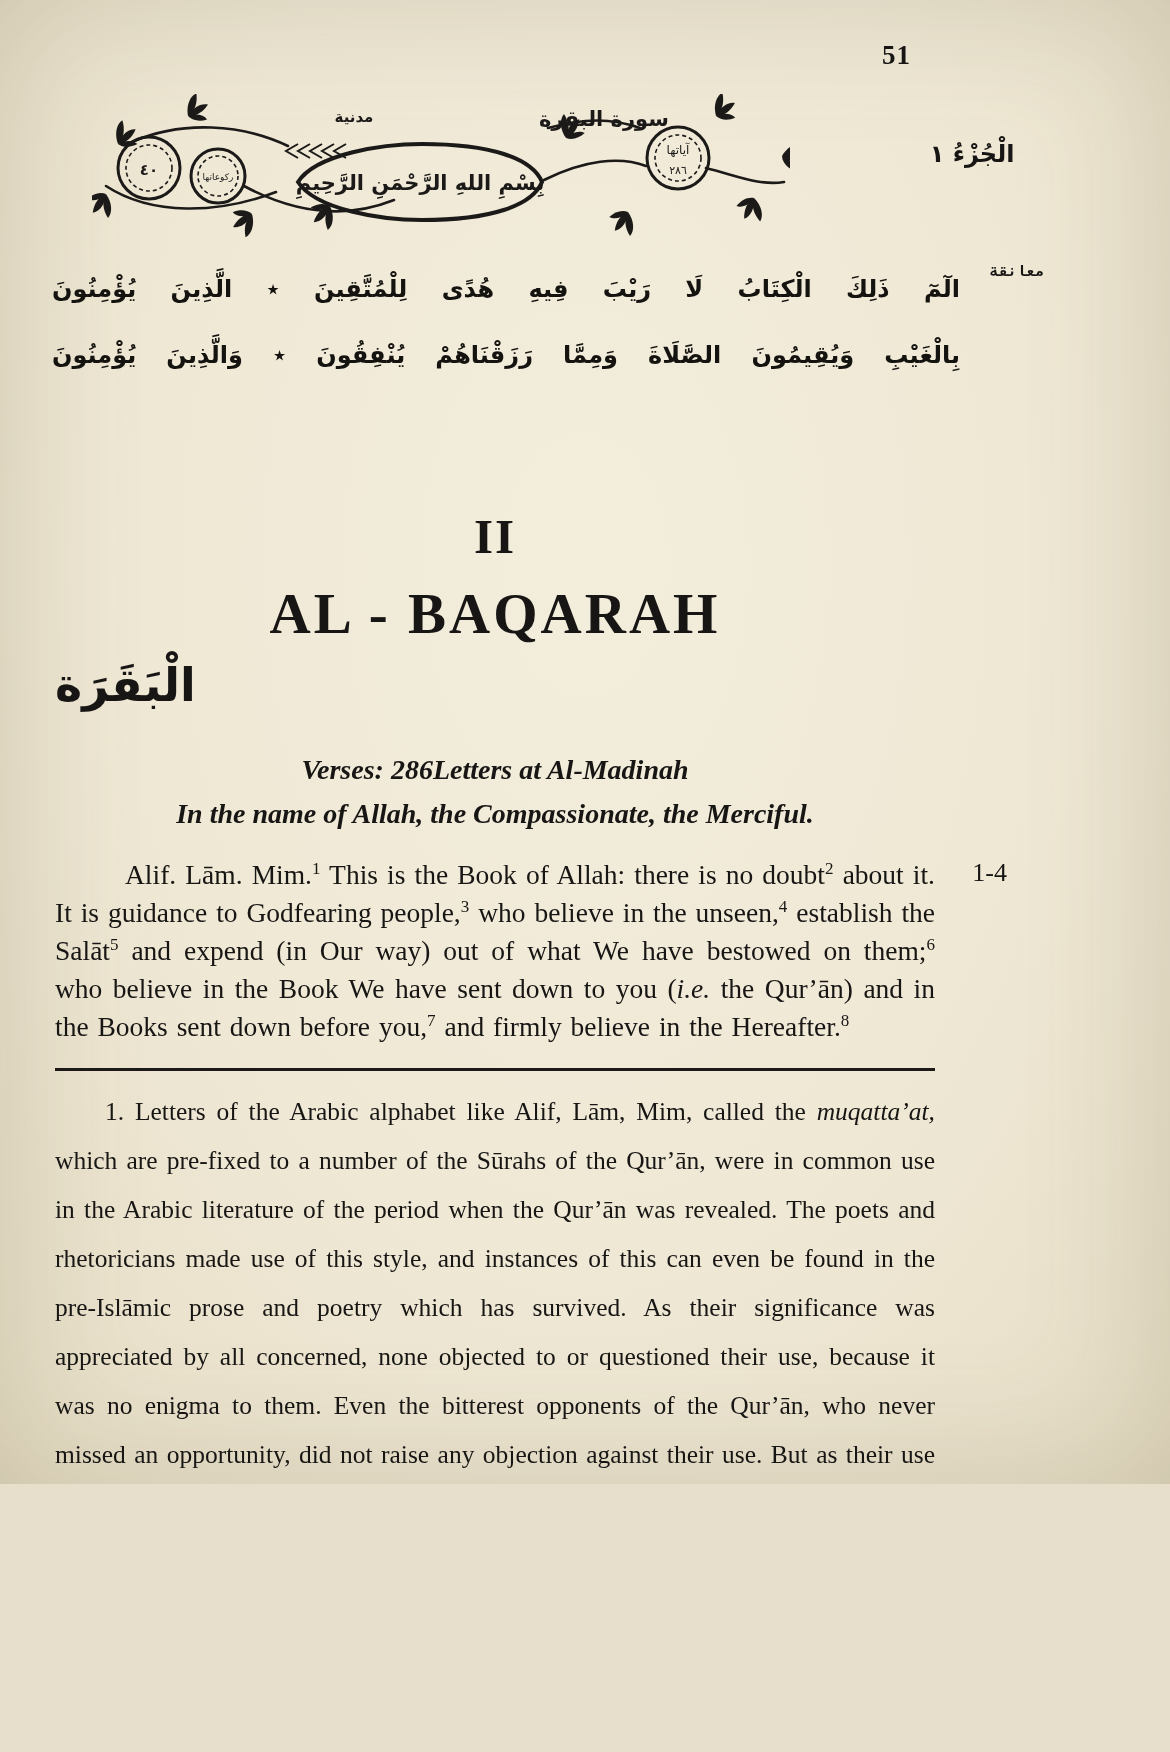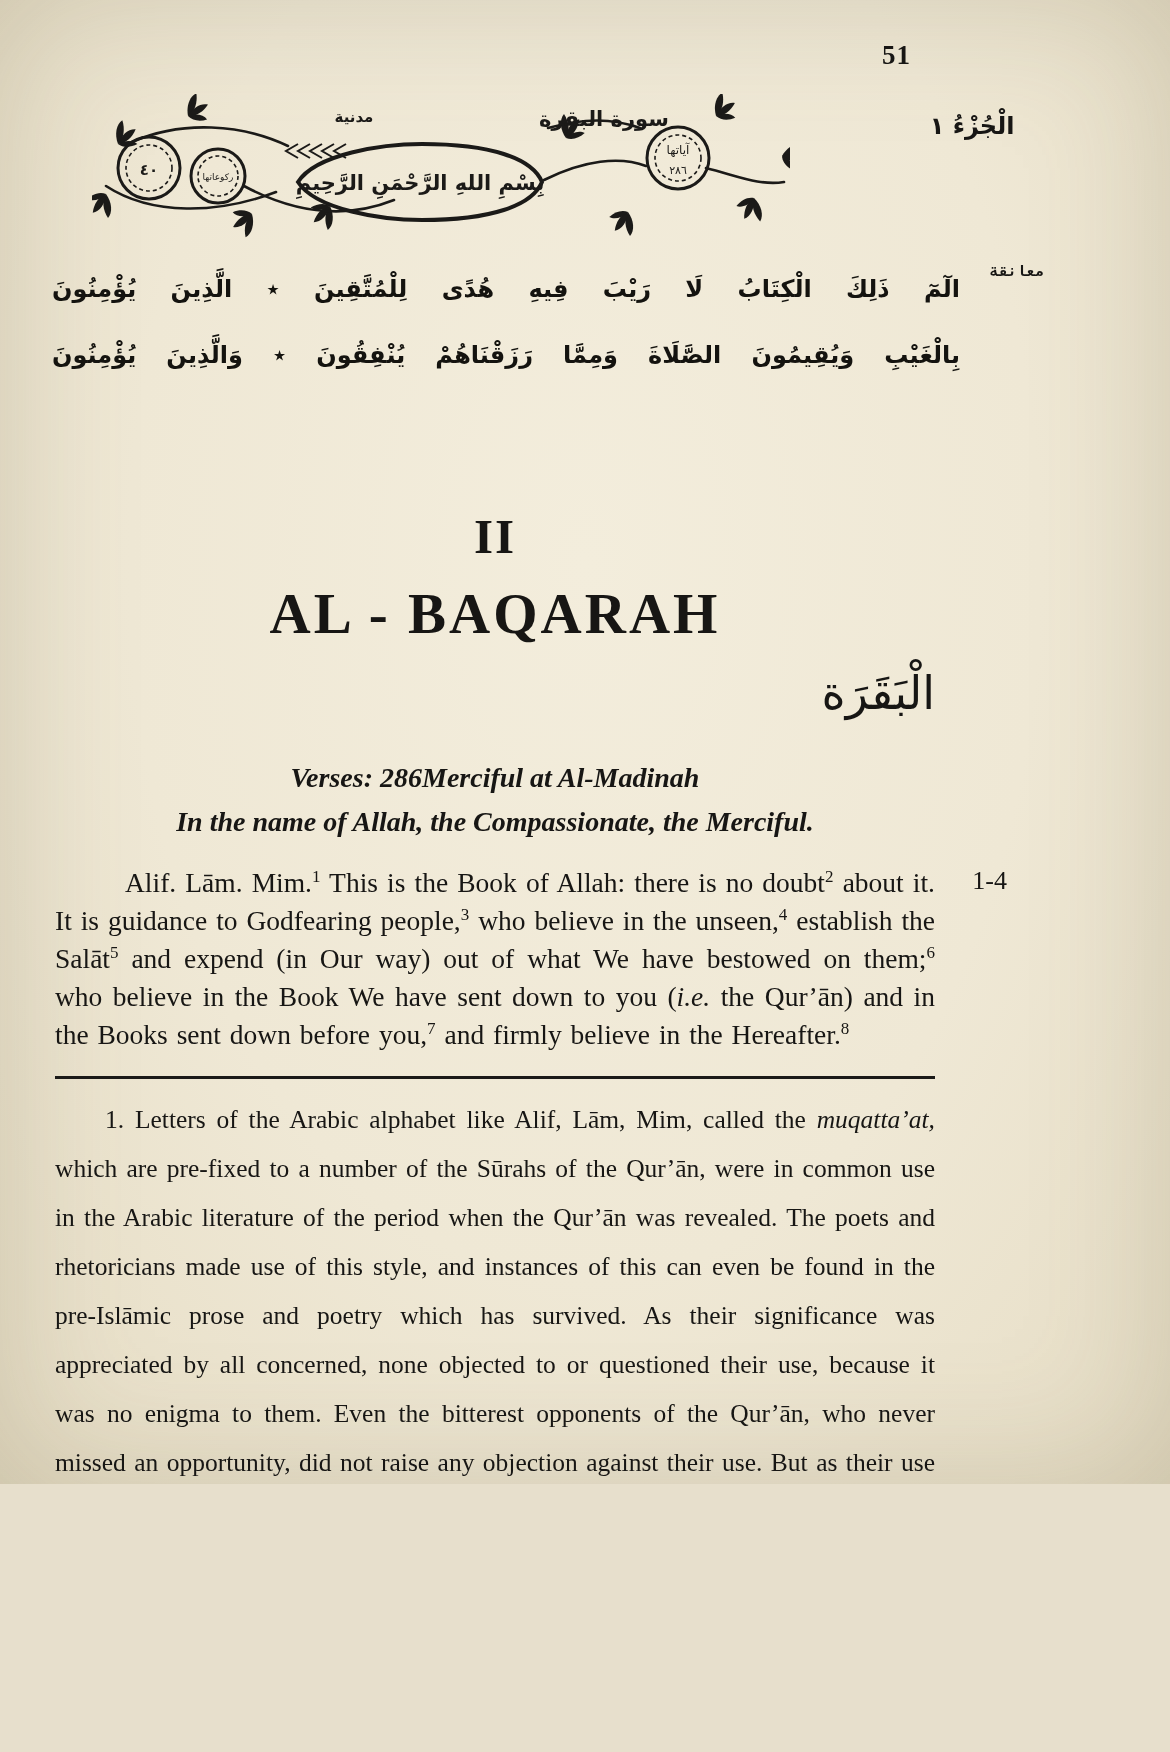--- a/index.html
+++ b/index.html
@@ -16,21 +16,21 @@
     overflow: hidden;
     box-shadow: inset 0 0 140px rgba(110, 98, 70, 0.22);
   }
   .arabic { font-family: "DejaVu Sans", sans-serif; direction: rtl; }
 
   .page-number {
     position: absolute; left: 882px; top: 40px;
     font-size: 27px; font-weight: bold; letter-spacing: 1px;
   }
   .juz-label {
-    position: absolute; left: 912px; top: 112px; width: 120px;
+    position: absolute; left: 912px; top: 140px; width: 120px;
     text-align: center; font-size: 24px; font-weight: bold;
   }
 
   .ornament { position: absolute; left: 92px; top: 94px; }
   .svg-ar { font-family: "DejaVu Sans", sans-serif; fill: #1b1a18; text-anchor: middle; direction: rtl; }
   .med-num   { font-size: 15px; font-weight: bold; }
   .med-label { font-size: 9px; }
   .banner    { font-size: 21px; font-weight: bold; }
   .madani    { font-size: 15px; font-weight: bold; }
   .bsml      { font-size: 21px; font-weight: bold; }
@@ -43,21 +43,21 @@
   .verse-line { direction: rtl; text-align: justify; text-align-last: justify; }
   .verse-line.short { text-align: center; text-align-last: center; }
   .margin-note {
     position: absolute; left: 954px; top: 262px; width: 90px;
     font-size: 15px; font-weight: bold; text-align: right; font-family: Liberation Mono, monospace;
   }
 
   .column { position: absolute; top: 508px; left: 55px; width: 880px; }
   .roman { text-align: center; font-size: 49px; font-weight: bold; letter-spacing: 2px; }
   .surah-name { text-align: center; font-size: 57px; font-weight: bold; letter-spacing: 3px; margin-top: 16px; }
-  .surah-arabic { text-align: right; font-size: 46px; font-weight: normal; margin-top: 20px; }
+  .surah-arabic { text-align: left; font-size: 46px; font-weight: bold; margin-top: 12px; }
   .meta-row {
     display: flex; justify-content: center; align-items: baseline;
     margin-top: 42px; font-size: 28px; font-style: italic; font-weight: bold;
   }
   .bismillah-en { text-align: center; font-size: 28px; font-style: italic; font-weight: bold; margin-top: 12px; }
 
   .para-wrap { position: relative; margin-top: 26px; }
   p.main {
     margin: 0; font-size: 27.5px; line-height: 38px;
     text-align: justify; text-indent: 70px; word-spacing: 2px;
@@ -149,21 +149,21 @@
     <div class="verse-line">بِالْغَيْبِ وَيُقِيمُونَ الصَّلَاةَ وَمِمَّا رَزَقْنَاهُمْ يُنْفِقُونَ ٭ وَالَّذِينَ يُؤْمِنُونَ</div>
   </div>
 
   <div class="column">
     <div class="roman">II</div>
     <h1 class="surah-name" style="margin:16px 0 0 0">AL - BAQARAH</h1>
     <div class="surah-arabic arabic">الْبَقَرَة</div>
 
     <div class="meta-row">
       <span>Verses: 286</span>
-      <span>Merciful at Al-Madinah</span>
+      <span>Letters at Al-Madinah</span>
     </div>
 
     <div class="bismillah-en">In the name of Allah, the Compassionate, the Merciful.</div>
 
     <div class="para-wrap">
       <p class="main"><span>Alif. Lām. Mim.</span><sup>1</sup><span> This is the Book of Allah: there is no doubt</span><sup>2</sup><span> about it. It is guidance to Godfearing people,</span><sup>3</sup><span> who believe in the unseen,</span><sup>4</sup><span> establish the Salāt</span><sup>5</sup><span> and expend (in Our way) out of what We have bestowed on them;</span><sup>6</sup><span> who believe in the Book We have sent down to you (</span><em>i.e.</em><span> the Qur’ān) and in the Books sent down before you,</span><sup>7</sup><span> and firmly believe in the Hereafter.</span><sup>8</sup></p>
       <span class="verse-range">1-4</span>
     </div>
 
     <hr class="separator">

